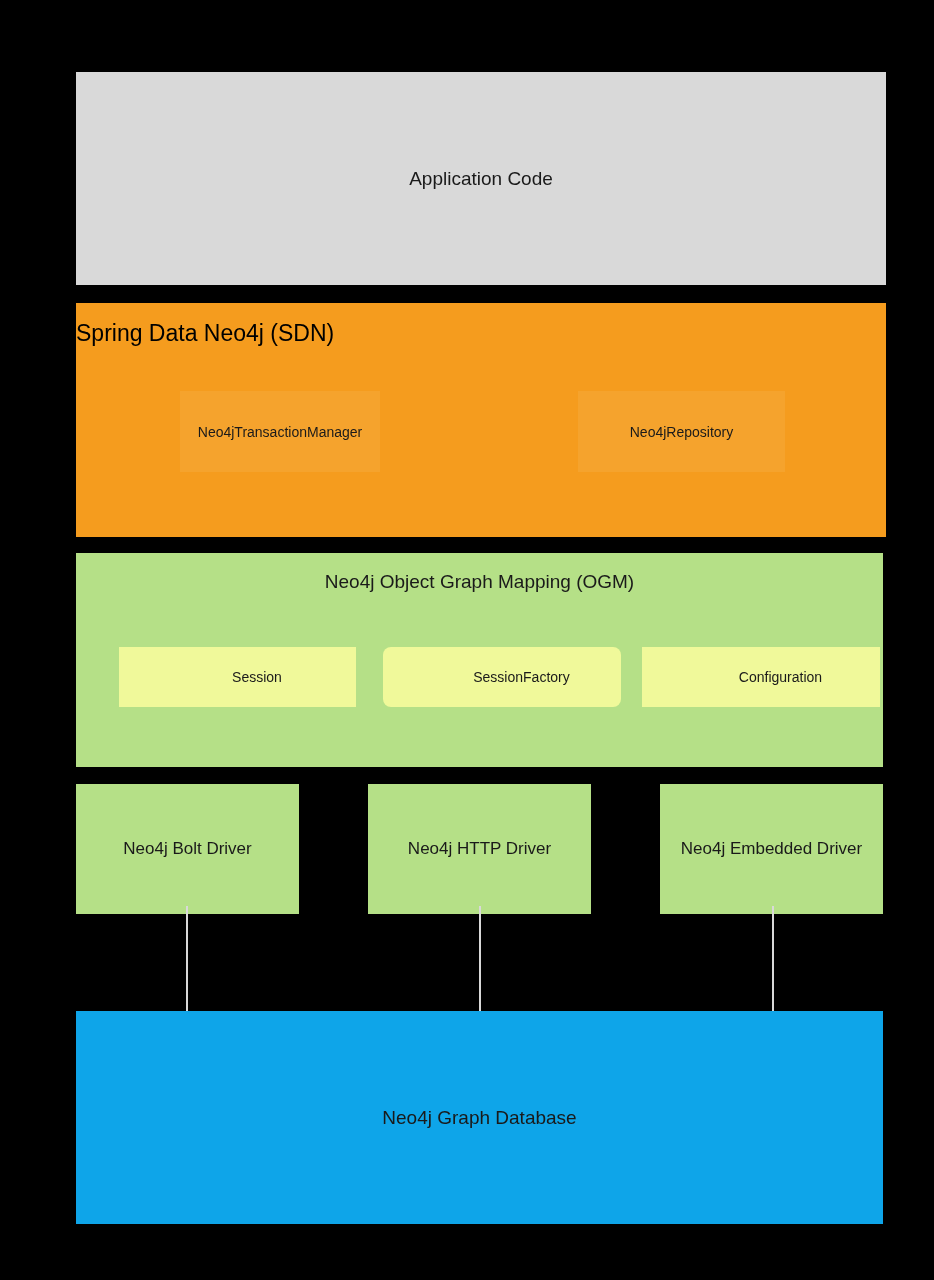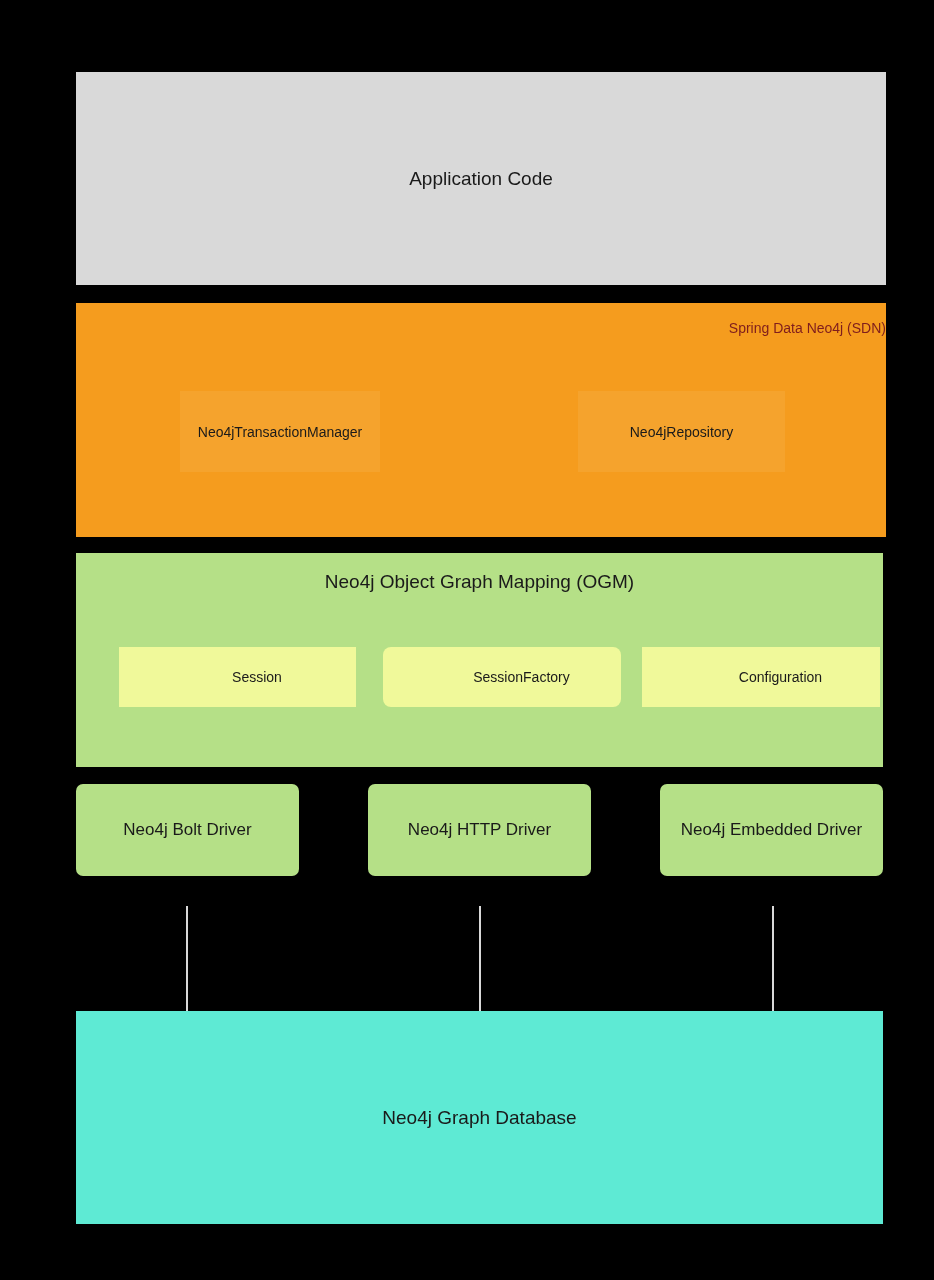--- a/index.html
+++ b/index.html
@@ -49,23 +49,23 @@
     width: 810px;
     height: 234px;
     background: #f59c1e;
     display: block;
   }
   .sdn-title {
     position: absolute;
     left: 0;
     top: 17px;
     width: 100%;
-    text-align: right;
-    font-size: 14px;
-    color: #7f1d1d;
+    text-align: left;
+    font-size: 23px;
+    color: #000000;
   }
   .sdn-inner {
     position: absolute;
     top: 88px;
     height: 81px;
     background: rgba(255,255,255,0.07);
     display: flex;
     align-items: center;
     justify-content: center;
     font-size: 14px;
@@ -105,24 +105,23 @@
     color: #1a1a1a;
     padding-left: 39px;
   }
   .ogm-inner-1 { left: 43px; width: 198px; }
   .ogm-inner-2 { left: 307px; width: 199px; border-radius: 8px; }
   .ogm-inner-3 { left: 566px; width: 199px; }
 
   
   .driver {
     top: 784px;
-    height: 92px;
+    height: 130px;
     background: #b5e087;
     font-size: 17px;
-    border-radius: 7px;
   }
   .driver-1 { left: 76px; width: 223px; }
   .driver-2 { left: 368px; width: 223px; }
   .driver-3 { left: 660px; width: 223px; }
 
   
   .connector {
     position: absolute;
     background: #d9d9d9;
     width: 2px;
@@ -130,21 +129,21 @@
   .c1 { left: 186px; top: 906px; height: 105px; }
   .c2 { left: 479px; top: 906px; height: 105px; }
   .c3 { left: 772px; top: 906px; height: 105px; }
 
   
   .database {
     left: 76px;
     top: 1011px;
     width: 807px;
     height: 213px;
-    background: #5eead4;
+    background: #0ea5e9;
     font-size: 19px;
   }
 </style>
 </head>
 <body>
 
 <div class="stage">
 
   <div class="box app-code">
     <span>Application Code</span>

